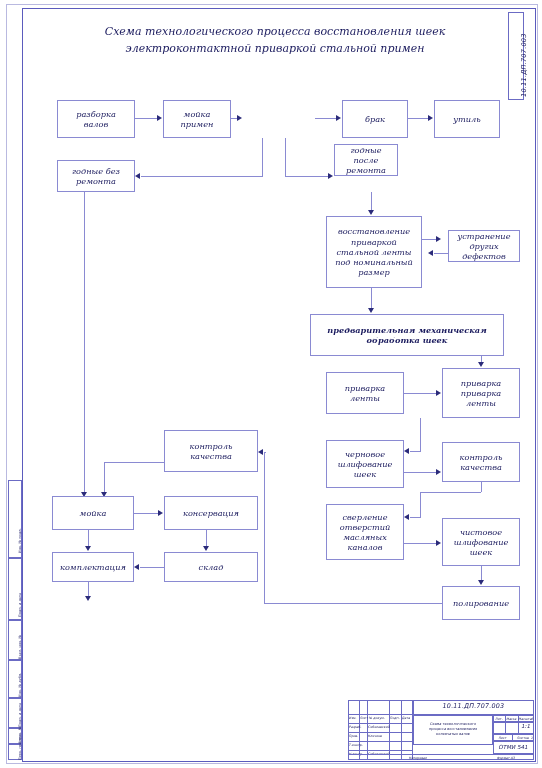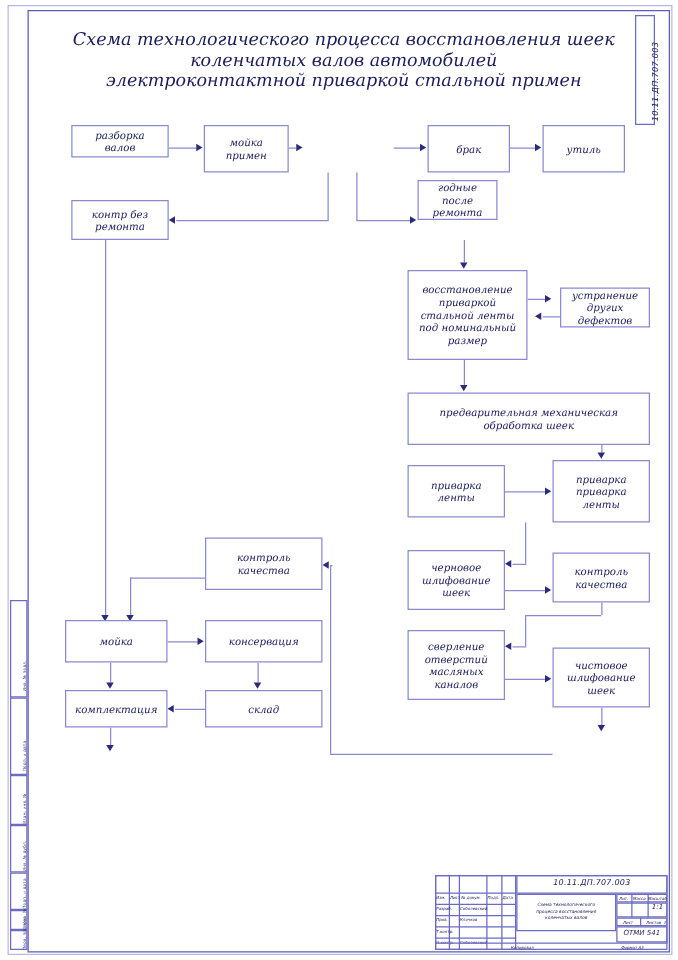--- a/index.html
+++ b/index.html
@@ -12,21 +12,21 @@
   .frame-inner{position:absolute;left:22px;top:8px;width:512px;height:752px;border:1.3px solid #5b5bbd;}
 
   
   .lm{position:absolute;border:1px solid #6b6bc4;box-sizing:border-box;}
   .lm-lbl{position:absolute;font-size:3.4px;color:#3a3a7a;letter-spacing:.1px;
           transform-origin:0 0;transform:rotate(-90deg);white-space:nowrap;}
 
   
   #title{position:absolute;left:40px;top:24px;width:470px;text-align:center;
          font-family:"DejaVu Serif","Liberation Serif",serif;
-         font-style:italic;font-size:14px;line-height:16.5px;color:#1b1b5e;}
+         font-style:italic;font-size:11px;line-height:16.5px;color:#1b1b5e;}
   #title div{white-space:nowrap;}
 
   
   #vdes{position:absolute;left:508px;top:12px;width:16px;height:88px;
         border:1px solid #6b6bc4;box-sizing:border-box;}
   #vdes span{position:absolute;left:11px;top:84px;transform-origin:0 0;transform:rotate(-90deg);
              font-size:6.6px;font-style:italic;color:#1b1b5e;white-space:nowrap;letter-spacing:.2px;}
 
   
   .node{position:absolute;box-sizing:border-box;border:1px solid #8a8ad2;background:#fff;
@@ -83,25 +83,24 @@
   <div class="lm" style="left:8px;top:744px;width:14px;height:16px;">
     <div class="lm-lbl" style="left:9px;top:15px;">Перв. примен.</div>
   </div>
 
   <div id="vdes">
     <span>10.11.ДП.707.003</span>
   </div>
 
   <div id="title">
     <div>Схема технологического процесса восстановления шеек</div>
-    <div>коленчатых валов автомобилей</div>
     <div>электроконтактной приваркой стальной примен</div>
   </div>
 
-  <div class="node" style="left:57px;top:100px;width:78px;height:26px;">
+  <div class="node" style="left:57px;top:100px;width:78px;height:38px;">
     <div>
         <span>разборка</span>
         <span>валов</span>
       </div>
   </div>
   <div class="node" style="left:163px;top:100px;width:68px;height:38px;">
     <div>
         <span>мойка</span>
         <span>примен</span>
       </div>
@@ -121,21 +120,21 @@
   <div class="ar r" style="left:157px;top:114.5px;"></div>
   <div class="ln h" style="left:231px;top:118px;width:6px;"></div>
   <div class="ar r" style="left:237px;top:114.5px;"></div>
   <div class="ln h" style="left:315px;top:118px;width:21px;"></div>
   <div class="ar r" style="left:336px;top:114.5px;"></div>
   <div class="ln h" style="left:408px;top:118px;width:20px;"></div>
   <div class="ar r" style="left:428px;top:114.5px;"></div>
 
   <div class="node" style="left:57px;top:160px;width:78px;height:32px;">
     <div>
-        <span>контр без</span>
+        <span>годные без</span>
         <span>ремонта</span>
       </div>
   </div>
   <div class="node" style="left:334px;top:144px;width:64px;height:32px;">
     <div>
         <span>годные после</span>
         <span>ремонта</span>
       </div>
   </div>
 
@@ -170,21 +169,21 @@
   </div>
 
   <div class="ln h" style="left:422px;top:239px;width:14px;"></div>
   <div class="ar r" style="left:436px;top:235.5px;"></div>
   <div class="ln h" style="left:434px;top:253px;width:14px;"></div>
   <div class="ar l" style="left:428px;top:249.5px;"></div>
 
   <div class="ln v" style="left:371px;top:288px;width:1px;height:20px;"></div>
   <div class="ar d" style="left:367.6px;top:308px;"></div>
 
-  <div class="node" style="left:326px;top:314px;width:194px;height:42px;">
+  <div class="node" style="left:310px;top:314px;width:194px;height:42px;font-weight:bold;">
     <div>
         <span>предварительная механическая</span>
         <span>обработка шеек</span>
       </div>
   </div>
 
   <div class="node" style="left:326px;top:372px;width:78px;height:42px;">
     <div>
         <span>приварка</span>
         <span>ленты</span>
@@ -240,20 +239,25 @@
   <div class="node" style="left:442px;top:518px;width:78px;height:48px;">
     <div>
         <span>чистовое</span>
         <span>шлифование</span>
         <span>шеек</span>
       </div>
   </div>
   <div class="ln h" style="left:404px;top:543px;width:32px;"></div>
   <div class="ar r" style="left:436px;top:539.5px;"></div>
 
+  <div class="node" style="left:442px;top:586px;width:78px;height:34px;">
+    <div>
+        <span>полирование</span>
+      </div>
+  </div>
   <div class="ln v" style="left:481px;top:566px;width:1px;height:14px;"></div>
   <div class="ar d" style="left:477.6px;top:580px;"></div>
 
   <div class="ln h" style="left:264px;top:603px;width:178px;"></div>
   <div class="ln v" style="left:264px;top:452px;width:1px;height:151px;"></div>
   <div class="ln h" style="left:264px;top:452px;width:2px;"></div>
   <div class="ar l" style="left:258px;top:448.5px;"></div>
 
   <div class="node" style="left:164px;top:430px;width:94px;height:42px;">
     <div>

